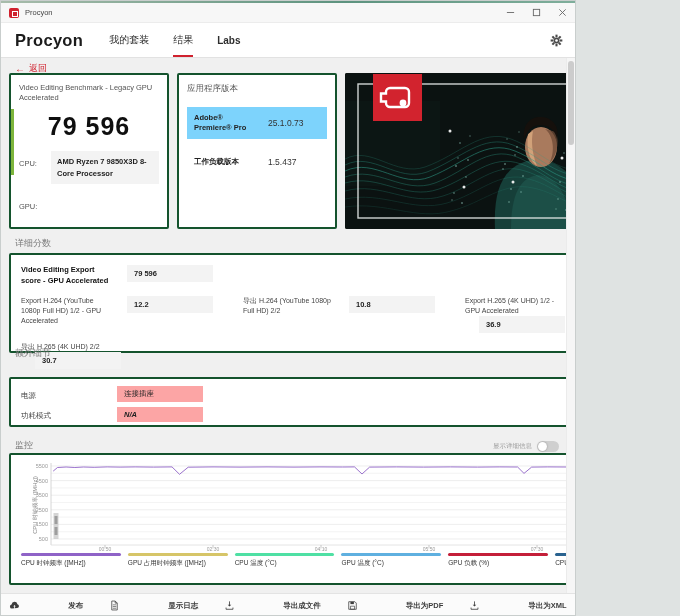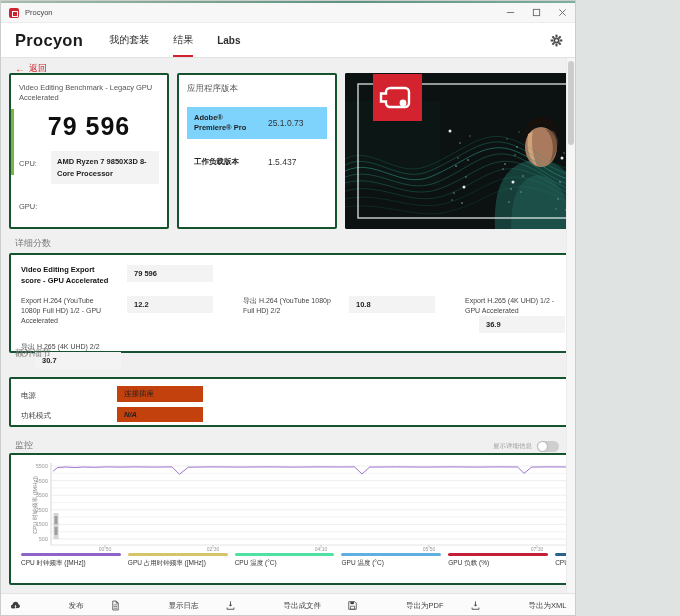--- a/index.html
+++ b/index.html
@@ -63,21 +63,21 @@
   .score-cell{display:flex;align-items:flex-start;}
   .score-label{width:92px;font-size:7px;color:#444;line-height:1.45;flex:0 0 auto;}
   .score-cell.bold .score-label{font-weight:700;font-size:7.5px;color:#111;}
   .score-box{width:86px;margin-left:14px;background:#f3f3f3;font-size:7.5px;font-weight:700;
        color:#222;padding:4px 7px;}
   
   #hdr-extra{top:346px;}
   #card-extra{top:376px;left:8px;width:656px;height:50px;padding:7px 10px;}
   .ex-row{display:flex;margin-bottom:5px;align-items:center;}
   .ex-label{width:96px;font-size:7.5px;color:#444;padding-top:3px;flex:0 0 auto;}
-  .ex-box{width:86px;background:#c2410c;font-size:7.5px;color:#222;padding:3px 7px;}
+  .ex-box{width:86px;background:#fca5a5;font-size:7.5px;color:#222;padding:3px 7px;}
   .ex-box.bold{font-weight:700;font-style:italic;}
   
   #hdr-mon{top:438px;}
   .details-toggle{position:absolute;top:440px;right:16px;display:flex;align-items:center;gap:5px;}
   .details-toggle .lbl{font-size:6.5px;color:#999;}
   #card-mon{top:452px;left:8px;width:656px;height:132px;}
   #chart{position:absolute;top:0;left:0;}
   .legend{position:absolute;top:98px;left:10px;right:8px;display:flex;gap:7px;}
   .lg-item{flex:1;}
   .lg-bar{height:3px;border-radius:2px;}
@@ -86,21 +86,21 @@
   .marker-toggle .lbl{font-size:6.5px;color:#666;}
   .toggle{width:22px;height:11px;border-radius:6px;background:#cfcfcf;position:relative;cursor:pointer;}
   .toggle .knob{position:absolute;top:1px;left:1px;width:9px;height:9px;border-radius:50%;
        background:#fff;box-shadow:0 0 2px rgba(0,0,0,.35);}
   .toggle.on{background:#d0212e;}
   .toggle.on .knob{left:auto;right:1px;}
   
   .bottombar{position:absolute;top:592px;left:0;width:100%;height:24px;background:#fbfbfb;
        border-top:1px solid #e3e3e3;display:flex;align-items:center;justify-content:center;gap:26px;}
   .action{display:flex;align-items:center;gap:4px;cursor:pointer;}
-  .action .lbl{font-size:7.5px;font-weight:400;color:#3d3d3d;margin-left:44px;}
+  .action .lbl{font-size:7.5px;font-weight:700;color:#3d3d3d;margin-left:44px;}
   
   .scrollbar{position:absolute;top:57px;right:0;width:9px;height:535px;background:#f6f6f6;
        border-left:1px solid #ebebeb;}
   .scroll-thumb{position:absolute;top:3px;left:1px;width:6px;height:84px;background:#ccc;
        border-radius:3px;cursor:pointer;}
 </style>
 </head>
 <body>
 
 <div class="app">

